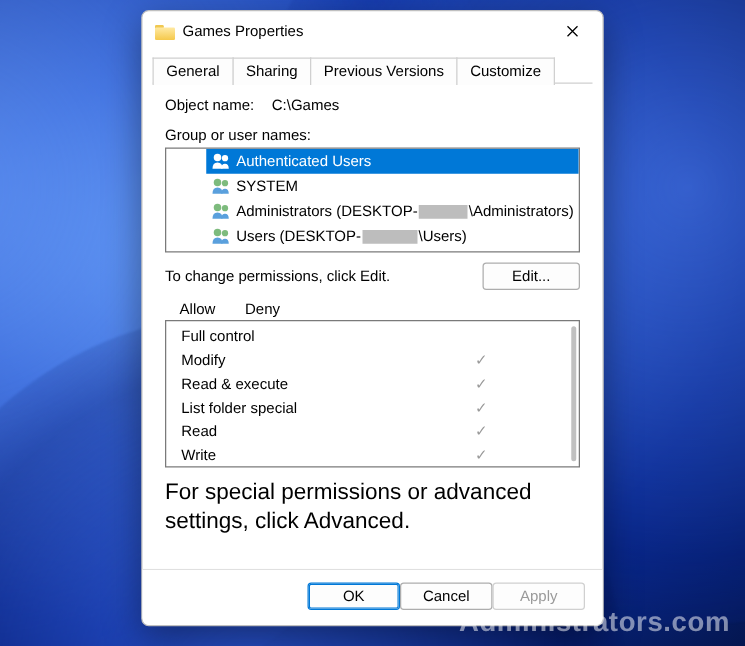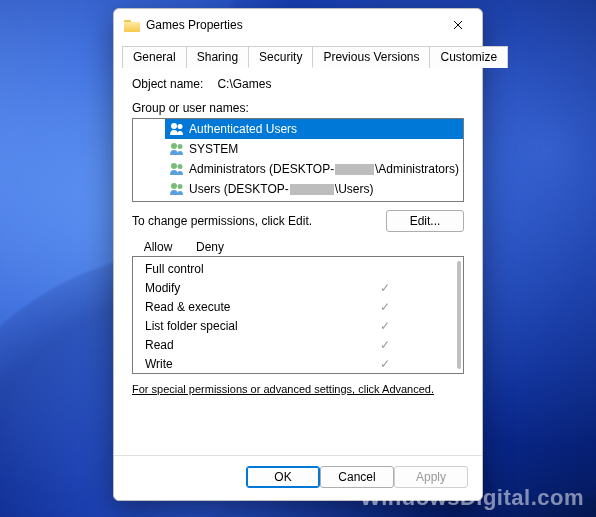--- a/index.html
+++ b/index.html
@@ -191,21 +191,21 @@
 
   .perm-scroll {
     position:absolute;
     right:2px; top:4px; bottom:4px;
     width:4px;
     background:#c0c0c0;
     border-radius:2px;
   }
 
   .adv-row { display:flex; align-items:flex-start; justify-content:space-between; }
-  .adv-row .adv-text { flex:1; padding-right:10px; font-size:11px; line-height:1.3;text-decoration:underline; }
+  .adv-row .adv-text { flex:1; padding-right:10px; font-size:18px; line-height:1.3; }
 
   .footer {
     border-top:1px solid #e0e0e0;
     padding: 10px 14px 12px 14px;
     display:flex;
     justify-content:flex-end;
     gap:0;
     background:#fff;
     border-radius:0 0 6px 6px;
   }
@@ -237,21 +237,20 @@
       <svg width="10" height="10" viewBox="0 0 10 10">
           <path class="close-x" d="M1 1 L9 9 M9 1 L1 9"></path>
         </svg>
     </div>
   </div>
 
   <div class="tabs">
     <div class="tabline"></div>
     <div class="tab">General</div>
     <div class="tab">Sharing</div>
-    <div class="tab active">Security</div>
     <div class="tab">Previous Versions</div>
     <div class="tab">Customize</div>
   </div>
 
   <div class="pane">
 
     <div class="row">
       <span class="label">Object name:</span>
       <span class="label obj-value">C:\Games</span>
     </div>
@@ -354,13 +353,13 @@
   </div>
 
   <div class="footer">
     <button class="winbtn default" style="min-width:74px;">OK</button>
     <button class="winbtn" style="min-width:74px;">Cancel</button>
     <button class="winbtn disabled" style="min-width:74px;">Apply</button>
   </div>
 
 </div>
 
-<div class="watermark">WindowsDigital.com</div>
+<div class="watermark">Administrators.com</div>
 
 </body></html>

